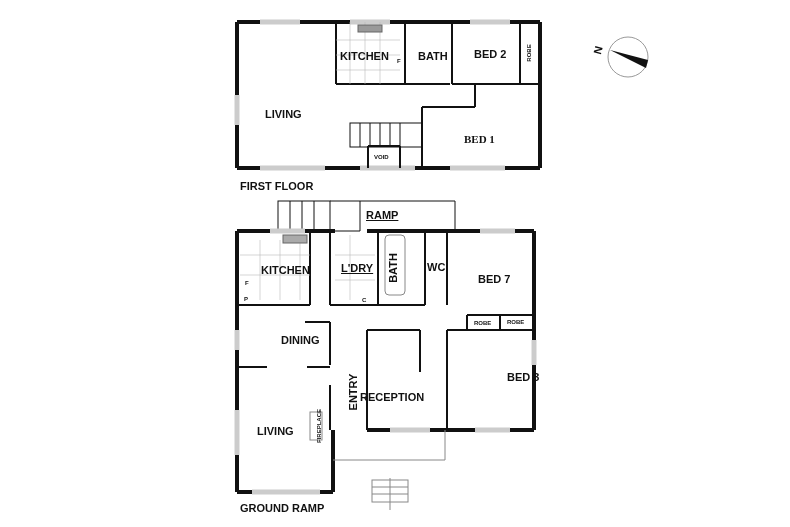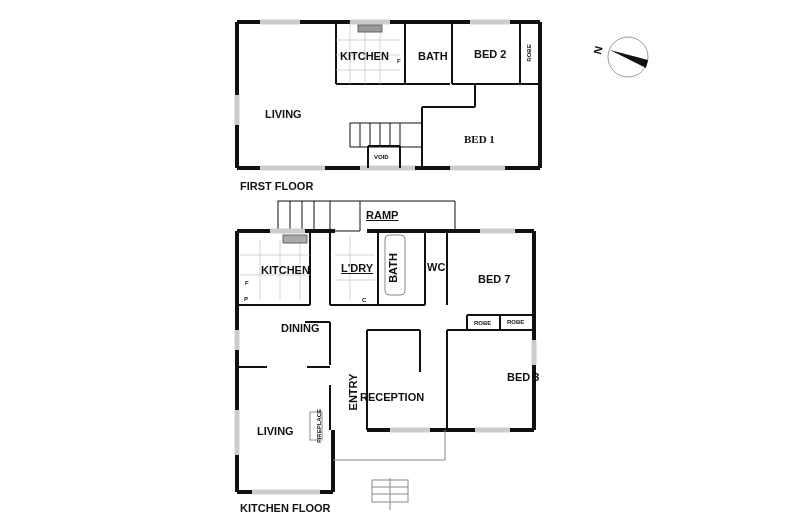--- a/index.html
+++ b/index.html
@@ -159,21 +159,21 @@
 <span class="lbl" style="left:261px;top:264px;">KITCHEN</span>
 <span class="lbl small" style="left:245px;top:280px;">F</span>
 <span class="lbl small" style="left:244px;top:296px;">P</span>
 <span class="lbl" style="left:341px;top:262px;text-decoration:underline;">L'DRY</span>
 <span class="lbl small" style="left:362px;top:297px;">C</span>
 <span class="lbl vert" style="left:378px;top:262px;">BATH</span>
 <span class="lbl" style="left:427px;top:261px;">WC</span>
 <span class="lbl" style="left:478px;top:273px;">BED 7</span>
 <span class="lbl small" style="left:474px;top:320px;">ROBE</span>
 <span class="lbl small" style="left:507px;top:319px;">ROBE</span>
-<span class="lbl" style="left:257px;top:322px;padding-left:24px;">DINING</span>
+<span class="lbl" style="left:257px;top:334px;padding-left:24px;">DINING</span>
 <span class="lbl vert" style="left:335px;top:386px;">ENTRY</span>
 <span class="lbl" style="left:360px;top:391px;">RECEPTION</span>
 <span class="lbl" style="left:477px;top:371px;padding-left:30px;">BED 3</span>
 <span class="lbl" style="left:257px;top:425px;">LIVING</span>
 <span class="lbl small vert" style="left:302px;top:423px;">FIREPLACE</span>
-<span class="lbl floor" style="left:240px;top:502px;">KITCHEN FLOOR</span>
+<span class="lbl floor" style="left:240px;top:502px;">GROUND RAMP</span>
 
 <span class="lbl" style="left:594px;top:44px;transform:rotate(-75deg);">N</span>
 
 </body></html>

